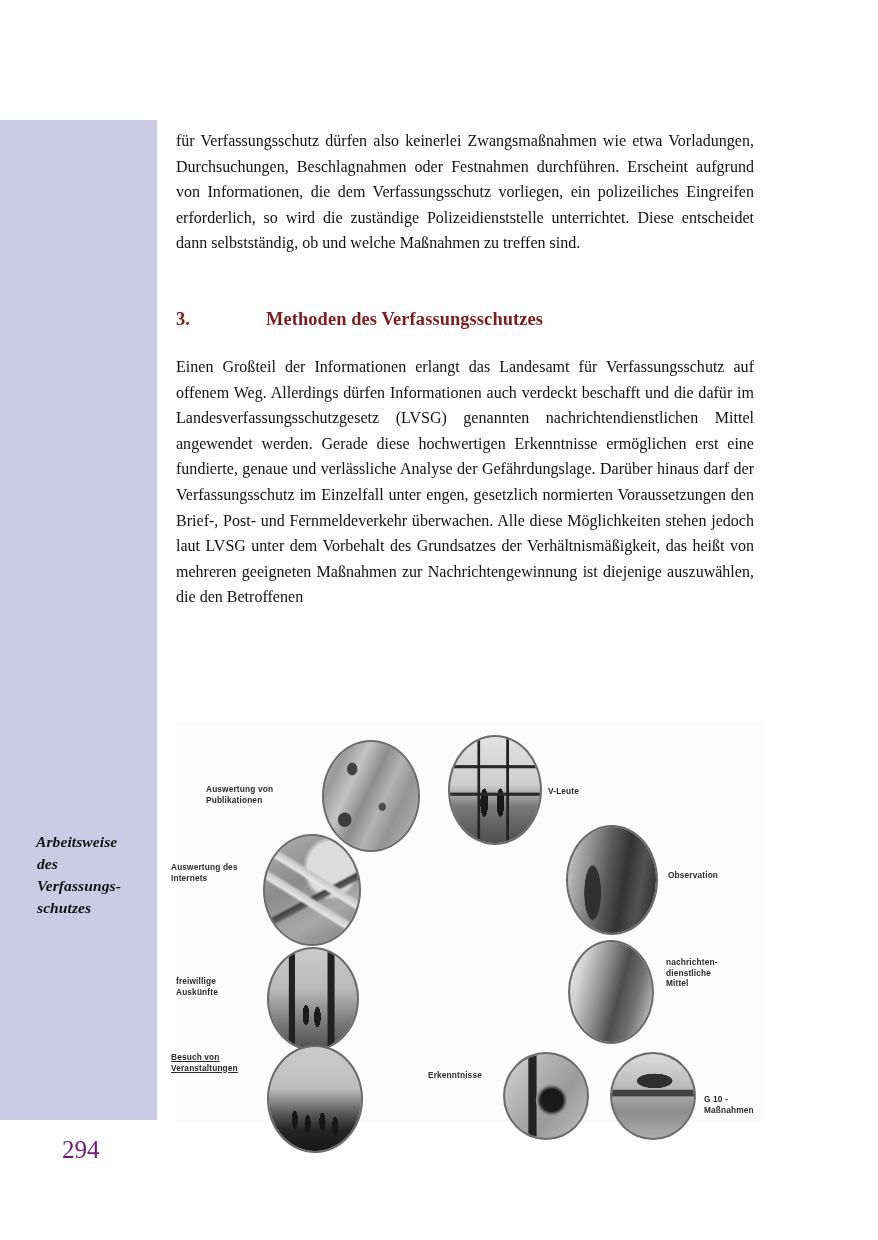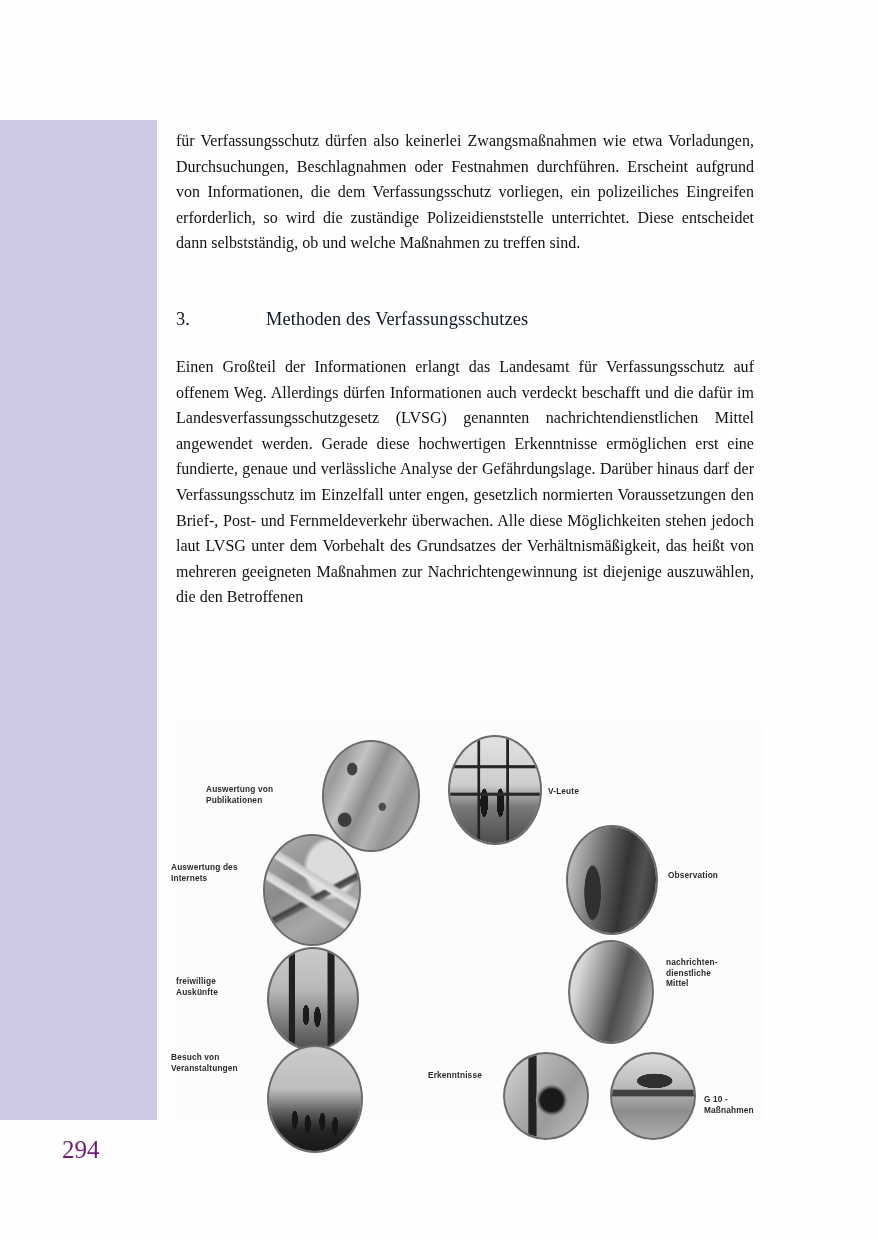--- a/index.html
+++ b/index.html
@@ -77,22 +77,22 @@
     letter-spacing: 0.02px;
   }
 
   p.body-text.second {
     margin-top: 24px;
   }
 
   h2.section-heading {
     margin: 0;
     font-size: 18.4px;
-    font-weight: normal;
-    color: #0f172a;
+    font-weight: bold;
+    color: #7f1d1d;
     letter-spacing: 0.1px;
     white-space: pre;
   }
   .heading-wrap { margin-top: 53px; margin-bottom: 0; }
   .heading-num { display: inline-block; width: 90px; }
 
   
   .figure {
     position: absolute;
     left: 176px;
@@ -243,20 +243,26 @@
       linear-gradient(to bottom, #e2e2e2 0%, #bfbfbf 38%, #8d8d8d 68%, #b0b0b0 100%);
   }
 </style>
 </head>
 <body>
 
 <div class="page">
 
   <div class="margin-band"></div>
 
+  <div class="margin-note">
+    <div class="ln1">Arbeitsweise</div>
+    <div class="ln2">des</div>
+    <div class="ln3">Verfassungs-</div>
+    <div class="ln4">schutzes</div>
+  </div>
 
   <div class="page-number">294</div>
 
   <div class="content">
 
     <p class="body-text first">für Verfassungsschutz dürfen also keinerlei Zwangsmaßnahmen wie etwa Vorladungen, Durchsuchungen, Beschlagnahmen oder Festnahmen durchführen. Erscheint aufgrund von Informationen, die dem Verfassungsschutz vorliegen, ein polizeiliches Eingreifen erforderlich, so wird die zuständige Polizeidienststelle unterrichtet. Diese entscheidet dann selbstständig, ob und welche Maßnahmen zu treffen sind.</p>
 
     <div class="heading-wrap">
       <h2 class="section-heading"><span class="heading-num">3.</span><span>Methoden des Verfassungsschutzes</span></h2>
     </div>
@@ -266,21 +272,21 @@
 
   <div class="figure">
 
 
     <div class="fig-label lbl-right" style="left:30px; top:62px; width:110px;">Auswertung von
 Publikationen</div>
     <div class="fig-label lbl-right" style="left:-5px; top:140px; width:88px;">Auswertung des
 Internets</div>
     <div class="fig-label lbl-right" style="left:0px; top:254px; width:85px;">freiwillige
 Auskünfte</div>
-    <div class="fig-label lbl-right" style="left:-5px; top:330px; width:90px;">Besuch von
+    <div class="fig-label lbl-right" style="left:-5px; top:330px; width:90px;text-decoration:underline;">Besuch von
 Veranstaltungen</div>
 
     <div class="fig-label lbl-left" style="left:372px; top:64px; width:90px;">V-Leute</div>
     <div class="fig-label lbl-left" style="left:492px; top:148px; width:90px;">Observation</div>
     <div class="fig-label lbl-left" style="left:490px; top:235px; width:90px;">nachrichten-
 dienstliche
 Mittel</div>
     <div class="fig-label lbl-right" style="left:252px; top:348px; width:68px;">Erkenntnisse</div>
     <div class="fig-label lbl-left" style="left:528px; top:372px; width:60px;">G 10 -
 Maßnahmen</div>

